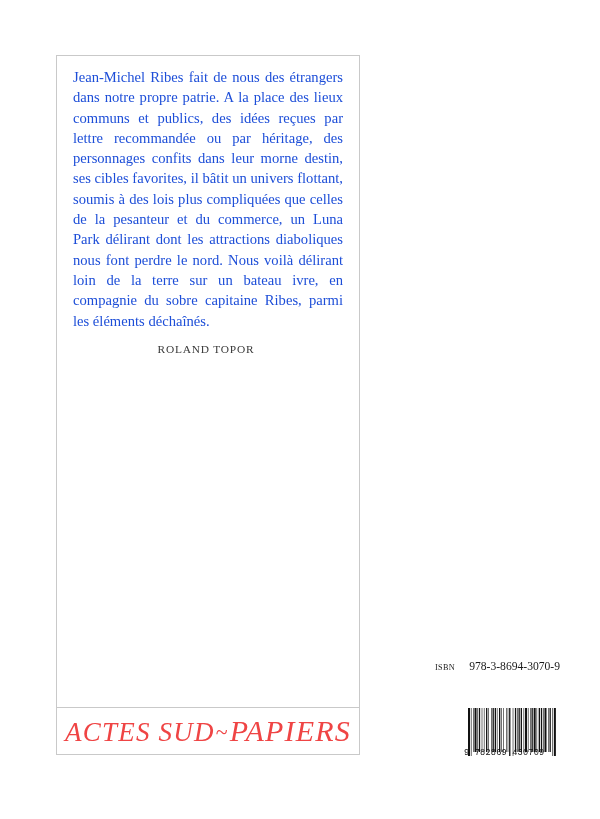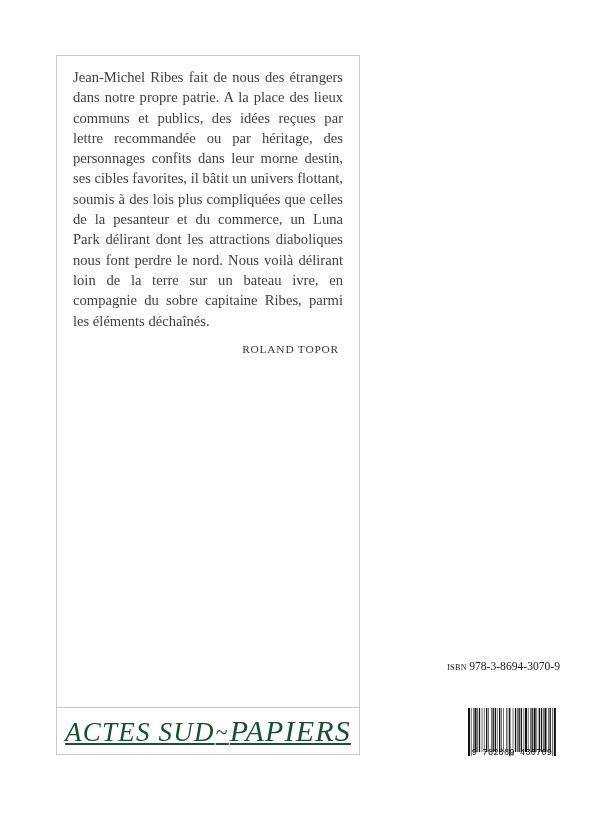--- a/index.html
+++ b/index.html
@@ -37,49 +37,48 @@
     min-height: 0;
   }
 
   #blurb-text {
     font-size: 14.6px;
     line-height: 20.3px;
     text-align: justify;
     text-justify: inter-word;
     hyphens: manual;
     margin: 0;
-    color: #404040;
+    color: #1d4ed8;
   }
 
   #blurb-attribution {
     margin: 12px 4px 0 0;
-    text-align: right;
+    text-align: center;
     font-size: 11.4px;
     letter-spacing: 0.8px;
     color: #3a3a3a;
     font-variant: small-caps;
   }
 
   
   #publisher-band {
     flex: 0 0 46px;
     border-top: 1px solid #c9c9c9;
     display: flex;
     align-items: center;
     justify-content: center;
   }
 
   #publisher-logo {
     font-size: 27px;
     font-style: italic;
     letter-spacing: 1.2px;
-    color: #14532d;
+    color: #ef4444;
     white-space: nowrap;
     font-family: "Liberation Serif", "DejaVu Serif", serif;
-    text-decoration: underline;
   }
   #publisher-logo .swash {
     font-size: 30px;
   }
   #publisher-logo .tilde {
     font-style: normal;
     font-size: 22px;
     vertical-align: 2px;
     padding: 0 1px;
   }
@@ -111,21 +110,21 @@
     font-size: 11.6px;
     color: #1a1a1a;
     white-space: nowrap;
     line-height: 15px;
     margin-top: 1px;
   }
   #isbn-line .isbn-label {
     font-size: 8.2px;
     letter-spacing: 0.4px;
     font-variant: small-caps;
-    padding-right: 2px;
+    padding-right: 14px;
   }
 
   
   #barcode {
     position: absolute;
     left: 468px;
     top: 708px;
     width: 88px;
     height: 48px;
     background: #ffffff;
@@ -133,21 +132,20 @@
   #barcode svg { display: block; }
   #barcode-digits {
     position: absolute;
     left: 464px;
     top: 748px;
     width: 96px;
     font-family: "Liberation Mono", "DejaVu Sans Mono", monospace;
     font-size: 8.6px;
     letter-spacing: 0.2px;
     color: #111111;
-    text-align: center;
     white-space: nowrap;
   }
 </style>
 </head>
 <body>
 
 <div id="back-cover-panel">
 
   <div id="blurb-area">
     <p id="blurb-text">Jean-Michel Ribes fait de nous des étrangers dans notre propre patrie. A la place des lieux communs et publics, des idées reçues par lettre recommandée ou par héritage, des personnages confits dans leur morne destin, ses cibles favorites, il bâtit un univers flottant, soumis à des lois plus compliquées que celles de la pesanteur et du commerce, un Luna Park délirant dont les attractions diaboliques nous font perdre le nord. Nous voilà délirant loin de la terre sur un bateau ivre, en compagnie du sobre capitaine Ribes, parmi les éléments déchaînés.</p>

